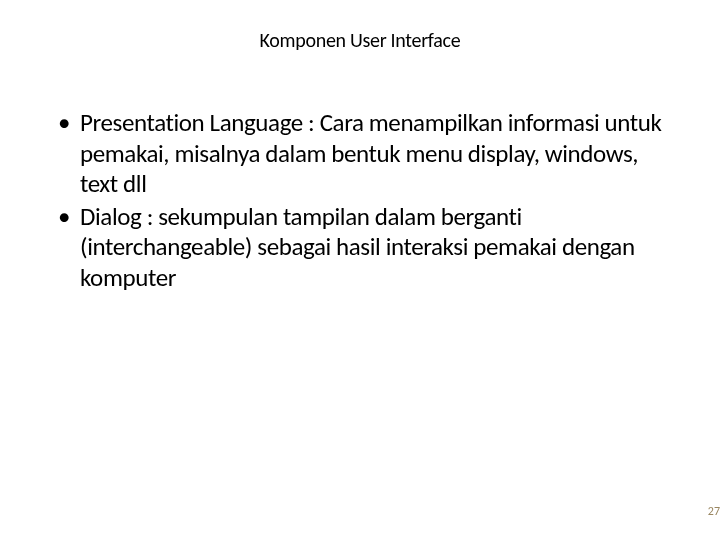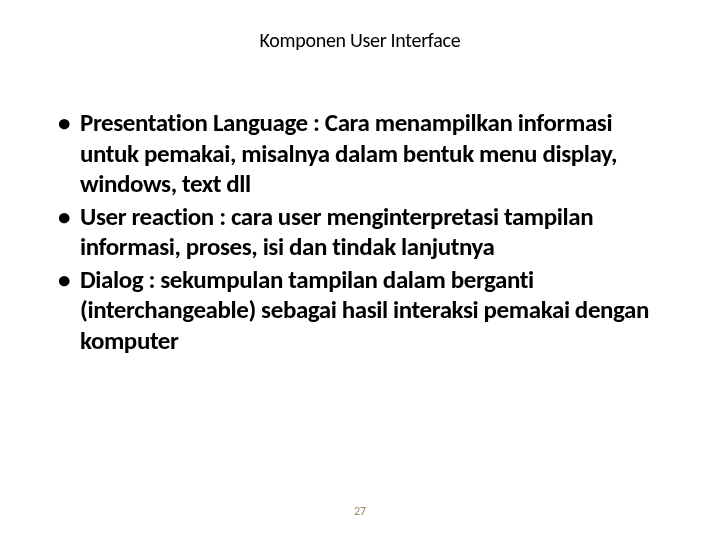--- a/index.html
+++ b/index.html
@@ -20,21 +20,20 @@
     }
     .title {
       text-align: center;
       font-size: 20px;
       font-weight: 400;
       margin-bottom: 56px;
       letter-spacing: -0.3px;
     }
     .content {
       padding-left: 10px;
-      font-weight: bold;
     }
     ul {
       list-style: none;
     }
     li {
       position: relative;
       padding-left: 22px;
       font-size: 25px;
       line-height: 1.22;
       margin-bottom: 2px;
@@ -45,31 +44,30 @@
       position: absolute;
       left: 0;
       top: 0;
       font-size: 25px;
     }
     .page-number {
       position: absolute;
       bottom: 22px;
       left: 0;
       right: 0;
-      text-align: center;
+      text-align: right;
       font-size: 12px;
       color: #9a8762;
     }
   </style>
 </head>
 <body>
 
 <div class="slide">
   <div class="title">Komponen User Interface</div>
   <div class="content">
     <ul>
       <li>Presentation Language : Cara menampilkan informasi untuk pemakai, misalnya dalam bentuk menu display, windows, text dll</li>
-      <li>User reaction : cara user menginterpretasi tampilan informasi, proses, isi dan tindak lanjutnya</li>
       <li>Dialog : sekumpulan tampilan dalam berganti (interchangeable) sebagai hasil interaksi pemakai dengan komputer</li>
     </ul>
   </div>
   <div class="page-number">27</div>
 </div>
 
 </body></html>

